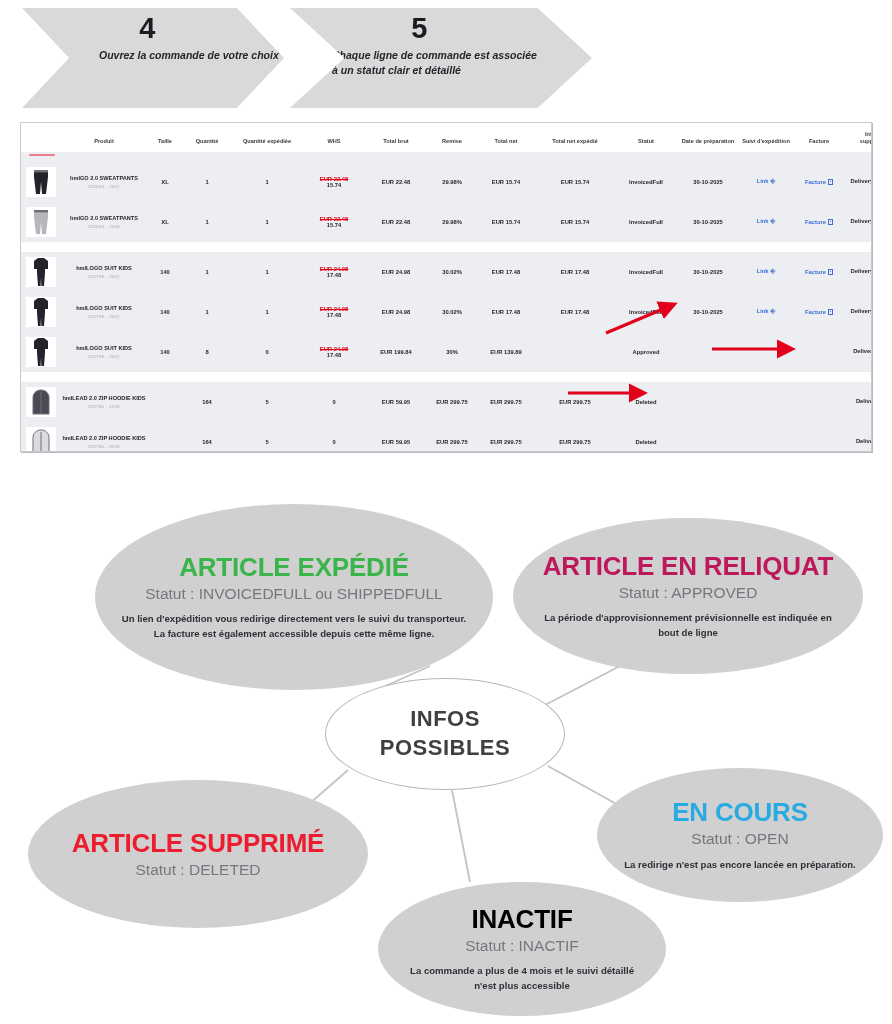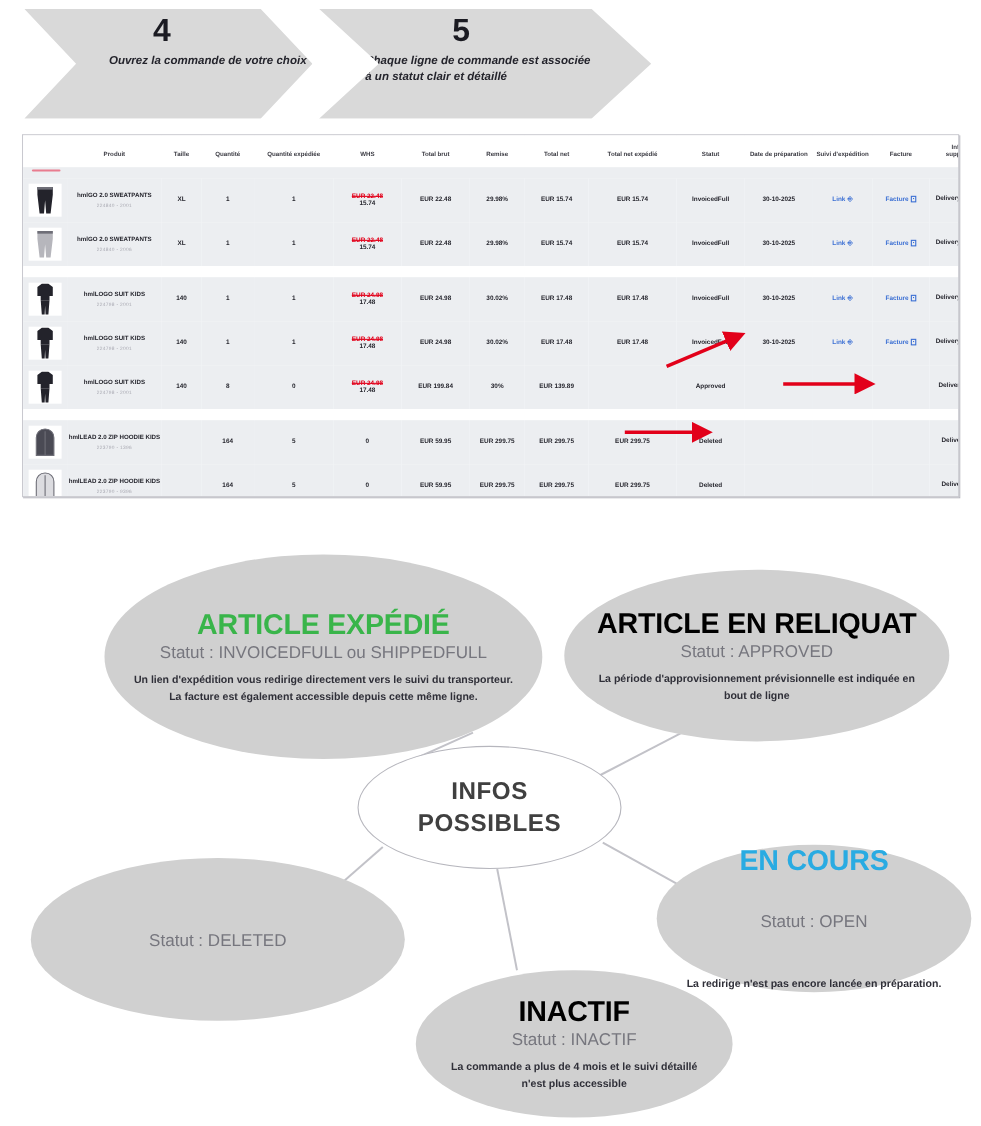--- a/index.html
+++ b/index.html
@@ -122,21 +122,21 @@
   .bub.center { background:#ffffff; border:1.6px solid #b6b6bd; padding:0 14px; }
   .bub-title { font-size:26px; font-weight:bold; letter-spacing:-0.2px; line-height:1.1; }
   .bub-sub   { font-size:15.5px; color:#76767e; margin-top:3px; line-height:1.15; }
   .bub-body  { font-size:9.6px; font-weight:bold; color:#2f2f38; margin-top:10px; line-height:1.5; }
   .center-line { font-size:22px; font-weight:bold; color:#404040; line-height:1.3; letter-spacing:.5px; }
 
   #b-expedie  { left:95px;  top:34px;  width:398px; height:186px; }
   #b-reliquat { left:513px; top:48px;  width:350px; height:156px; }
   #b-center   { left:325px; top:208px; width:240px; height:112px; }
   #b-supprime { left:28px;  top:310px; width:340px; height:148px; }
-  #b-encours  { left:597px; top:298px; width:286px; height:134px;justify-content:space-between; }
+  #b-encours  { left:597px; top:298px; width:286px; height:134px; }
   #b-inactif  { left:378px; top:412px; width:288px; height:134px; }
 </style>
 </head>
 <body>
 
 <div class="steps">
   <div class="chev c1">
     <div class="chev-num">4</div>
     <div class="chev-txt">Ouvrez la commande de votre choix</div>
   </div>
@@ -417,31 +417,32 @@
     </g>
   </svg>
 
   <div class="bub" id="b-expedie">
     <div class="bub-title" style="color:#39b54a">ARTICLE EXPÉDIÉ</div>
     <div class="bub-sub">Statut : INVOICEDFULL ou SHIPPEDFULL</div>
     <div class="bub-body">Un lien d'expédition vous redirige directement vers le suivi du transporteur. La facture est également accessible depuis cette même ligne.</div>
   </div>
 
   <div class="bub" id="b-reliquat">
-    <div class="bub-title" style="color:#000000">ARTICLE EN RELIQUAT</div>
+    <div class="bub-title" style="color:#be185d">ARTICLE EN RELIQUAT</div>
     <div class="bub-sub">Statut : APPROVED</div>
     <div class="bub-body">La période d'approvisionnement prévisionnelle est indiquée en bout de ligne</div>
   </div>
 
   <div class="bub center" id="b-center">
     <div class="center-line">INFOS</div>
     <div class="center-line">POSSIBLES</div>
   </div>
 
   <div class="bub" id="b-supprime">
+    <div class="bub-title" style="color:#ed1c2e">ARTICLE SUPPRIMÉ</div>
     <div class="bub-sub">Statut : DELETED</div>
   </div>
 
   <div class="bub" id="b-encours">
     <div class="bub-title" style="color:#29abe2">EN COURS</div>
     <div class="bub-sub">Statut : OPEN</div>
     <div class="bub-body">La redirige n'est pas encore lancée en préparation.</div>
   </div>
 
   <div class="bub" id="b-inactif">

